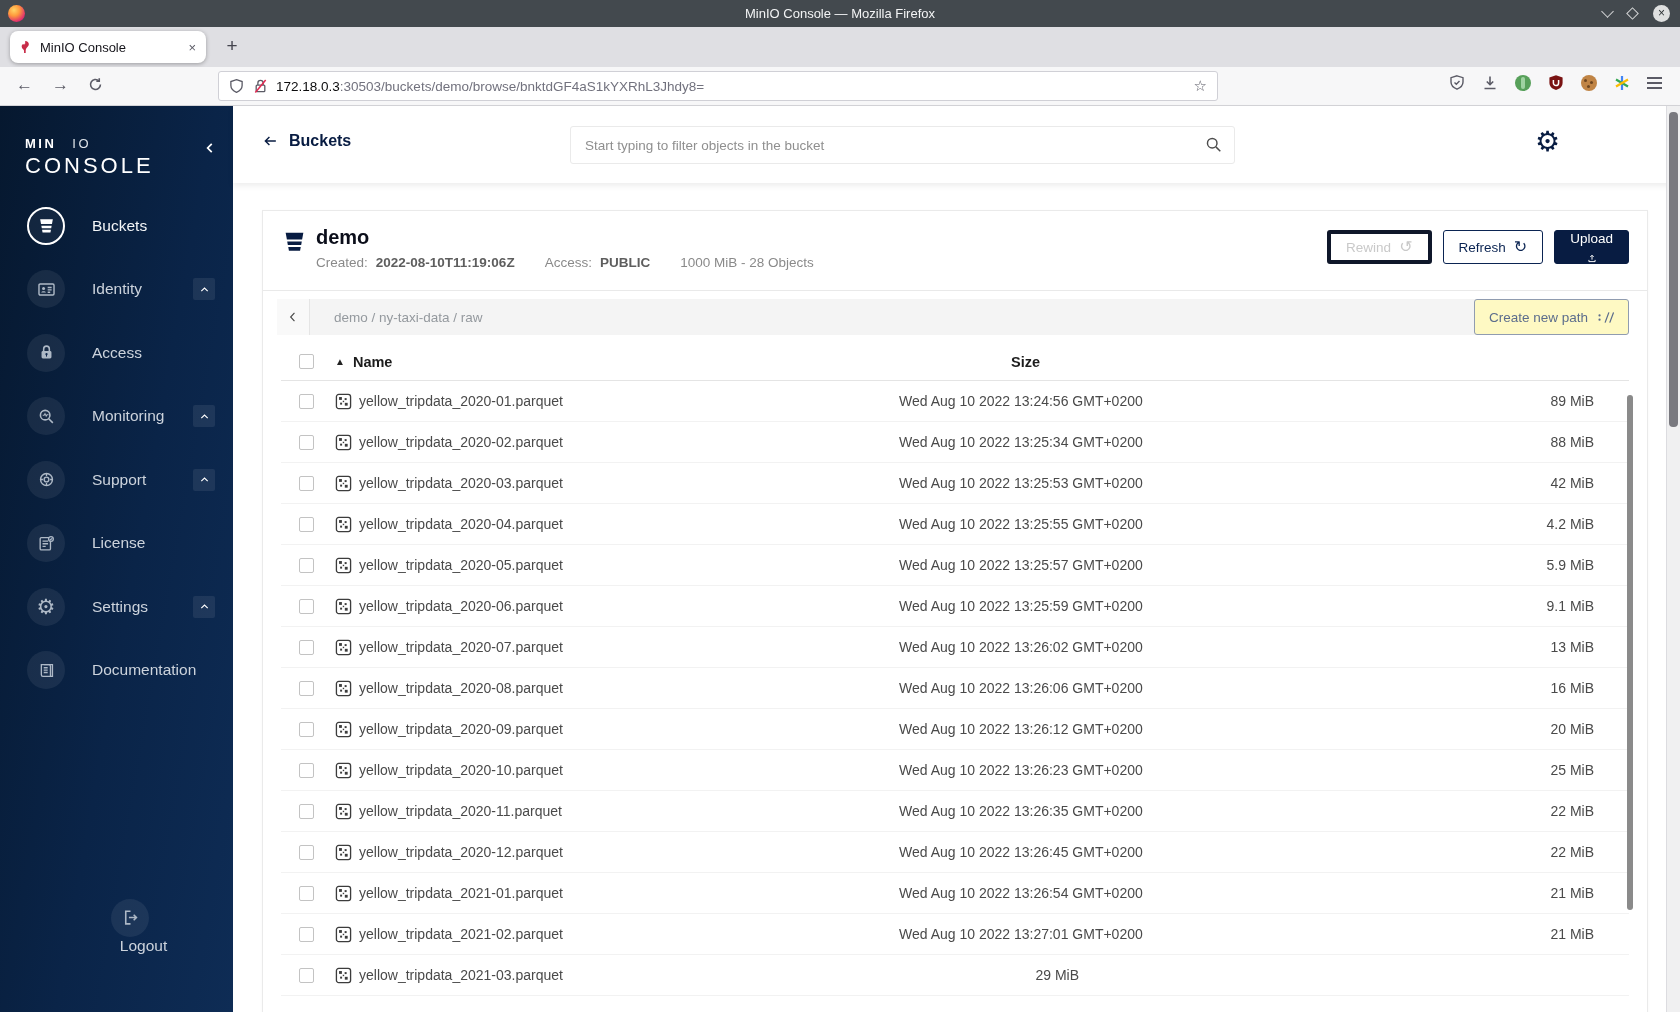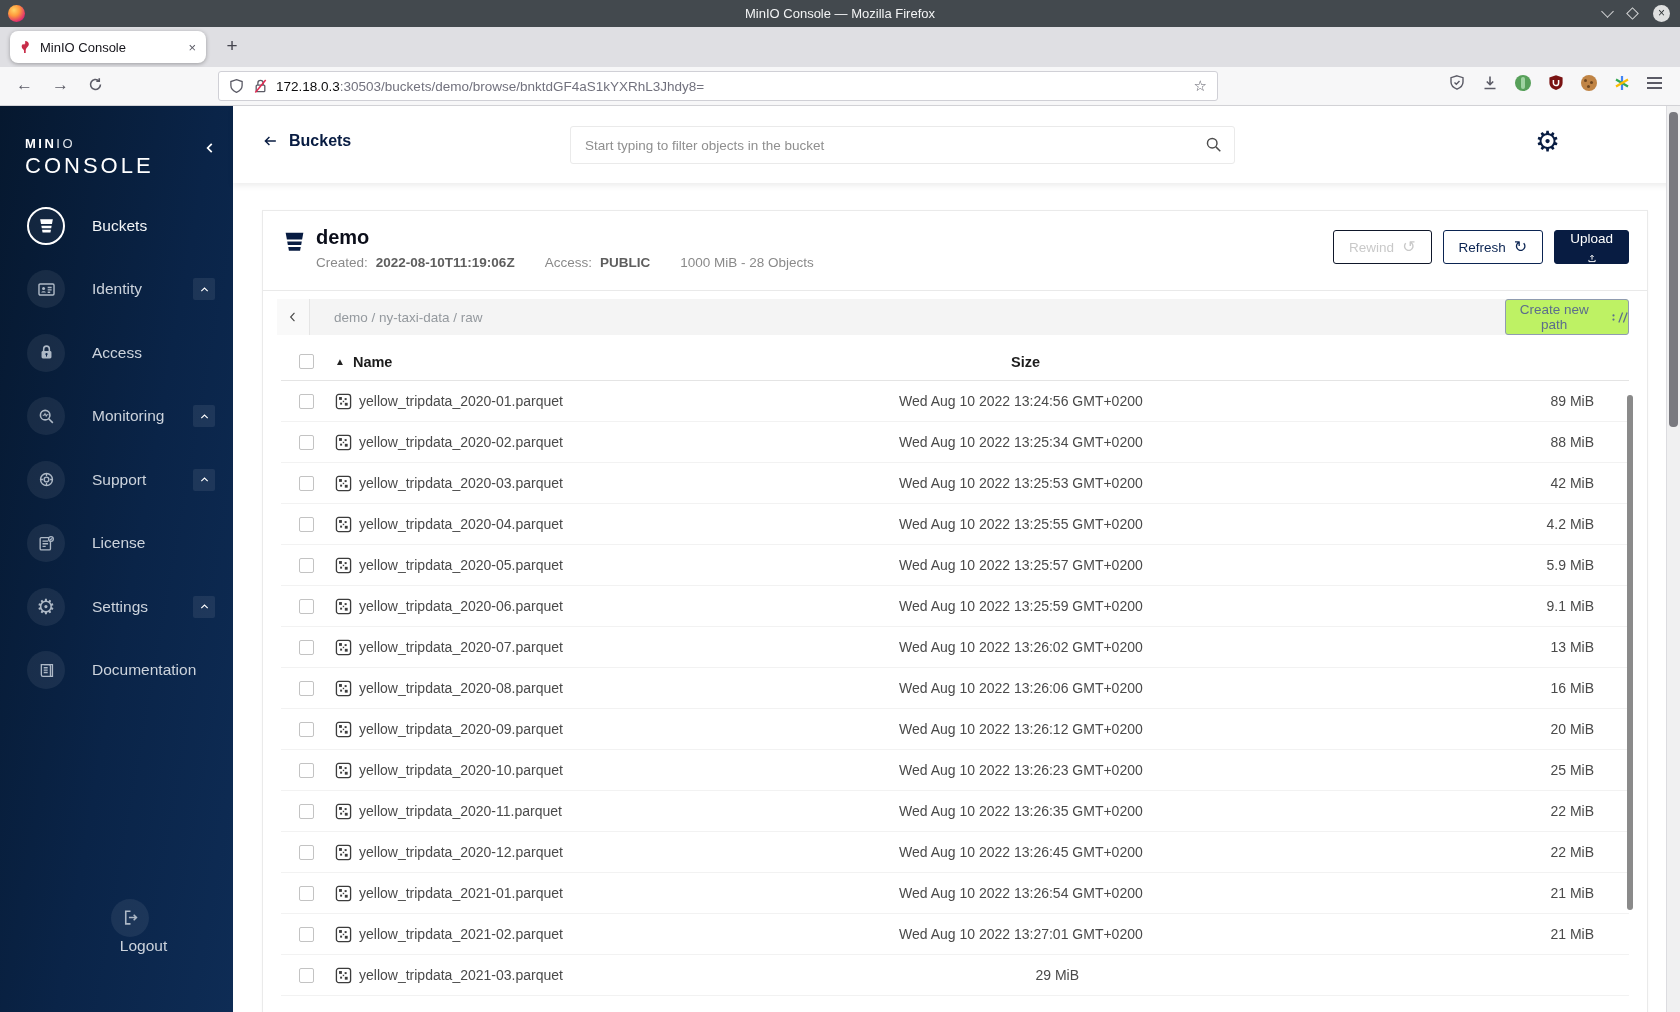--- a/index.html
+++ b/index.html
@@ -45,21 +45,21 @@
     border-radius:2px; background:#9fd2a1; }
   .dot-cookie { width:16px; height:16px; border-radius:50%; background:#c08445; position:relative; }
   .dot-cookie:after { content:""; position:absolute; left:3px; top:4px; width:3px; height:3px; border-radius:50%;
     background:#6d4620; box-shadow:6px 2px 0 #6d4620, 3px 6px 0 #6d4620; }
 
   
   .sidebar { position:absolute; left:0; top:106px; width:233px; height:906px;
     background:linear-gradient(100deg, #06182f 0%, #0a2448 55%, #0e2c55 100%); }
   .logo { position:absolute; left:25px; top:28px; color:#fff; }
   .logo-min { font-size:13px; font-weight:bold; letter-spacing:2.5px; }
-  .logo-io { font-size:13px; font-weight:normal; letter-spacing:2.5px; color:#dfe4ea; }
+  .logo-io { font-size:13px; font-weight:normal; letter-spacing:2.5px; color:#dfe4ea;margin-left:16px; }
   .logo-console { font-size:22px; font-weight:300; letter-spacing:3px; margin-top:1px; color:#fff; }
   .collapse-btn { position:absolute; right:16px; top:34px; }
   .nav-list { position:absolute; left:0; top:88px; width:100%; }
   .nav-item { height:63.5px; display:flex; align-items:center; padding-left:27px; position:relative; }
   .nav-circle { width:38px; height:38px; border-radius:50%; background:rgba(255,255,255,.07);
     display:flex; align-items:center; justify-content:center; color:#aeb9c6; flex:none; }
   .nav-item.active .nav-circle { border:2px solid #fff; color:#fff; background:rgba(255,255,255,.05); }
   .nav-label { margin-left:27px; font-size:15.5px; color:#ccd3dc; font-weight:300; }
   .nav-item.active .nav-label { color:#f4f6f8; }
   .nav-chev { position:absolute; right:18px; width:22px; height:22px; border-radius:2px;
@@ -86,32 +86,32 @@
   .bucket-header { height:80px; border-bottom:1px solid #e9e9e9; position:relative; }
   .bucket-ic { position:absolute; left:19px; top:18px; color:#081C42; }
   .bucket-title { position:absolute; left:53px; top:15px; font-size:20px; font-weight:bold; color:#0b0e1a; }
   .bucket-meta { position:absolute; left:53px; top:44px; font-size:13.5px; color:#8a8a8a;
     display:flex; gap:8px; align-items:center; }
   .meta-val { font-weight:bold; color:#5e5e5e; }
   .meta-gap { width:14px; }
   .bucket-actions { position:absolute; right:18px; top:19px; display:flex; gap:11px; }
   .btn { height:34px; border-radius:3px; font-size:13.5px; display:flex; align-items:center;
     gap:8px; padding:0 15px; background:#fff; }
-  .btn-disabled { border:1px solid #0f172a; color:#c9c9c9; }
+  .btn-disabled { border:4px solid #0f172a; color:#c9c9c9; }
   .btn-outline { border:1px solid #0b2452; color:#0b2452; }
   .btn-primary { background:#081C42; color:#fff; border:1px solid #081C42;flex-direction:column; }
   .circ-arrow { font-size:16px; line-height:1; }
 
   .pathbar { position:absolute; left:14px; top:88px; right:18px; height:36px; display:flex; }
   .path-back { width:33px; background:#fcfcfc; border:0; border-right:1px solid #e5e5e5;
     display:flex; align-items:center; justify-content:center; background:#f9f9f9; }
   .path-strip { flex:1; background:#f4f4f4; display:flex; align-items:center; padding-left:24px;
     font-size:13.5px; color:#94999e; margin-right:108px; }
-  .create-path-btn { position:absolute; right:0; top:0; width:124px; height:36px; border:1px solid #909cb0;
-    border-radius:3px; background:#bef264; color:#5c6d8c; font-size:13.5px;
+  .create-path-btn { position:absolute; right:0; top:0; width:155px; height:36px; border:1px solid #909cb0;
+    border-radius:3px; background:#fef9c3; color:#5c6d8c; font-size:13.5px;
     display:flex; align-items:center; justify-content:center; gap:9px; }
 
   
   .table { position:absolute; left:18px; top:132px; right:18px; }
   .trow, .thead { display:flex; align-items:center; height:41px; padding-left:18px; }
   .thead { height:38px; border-bottom:1px solid #e4e4e4; font-weight:bold; color:#1c1c1c; font-size:14.5px; }
   .trow { border-bottom:1px solid #f2f2f2; font-size:14px; color:#4a4a4a; }
   .cb { width:15px; height:15px; border:1px solid #c3c3c3; border-radius:2px; background:#fff;
     flex:none; margin-right:21px; }
   .obj-ic { flex:none; margin-right:7px; display:flex; }

